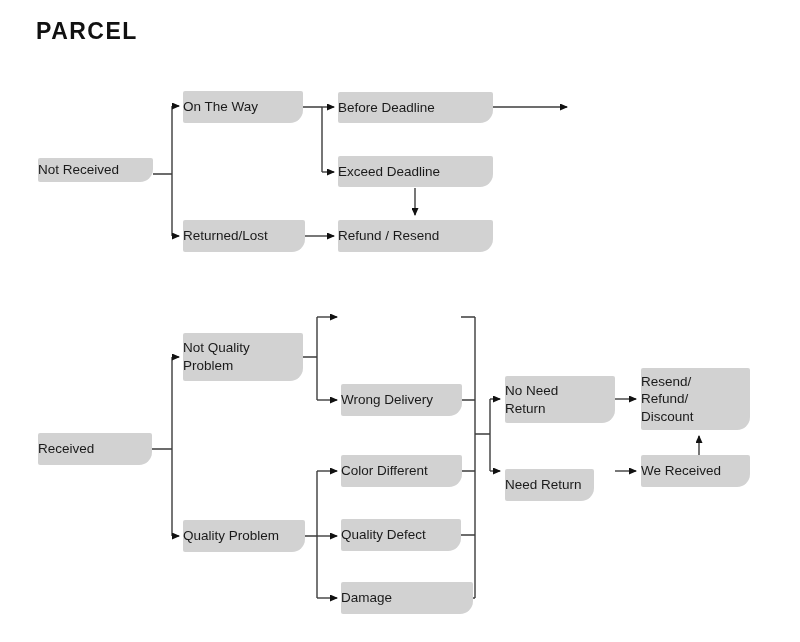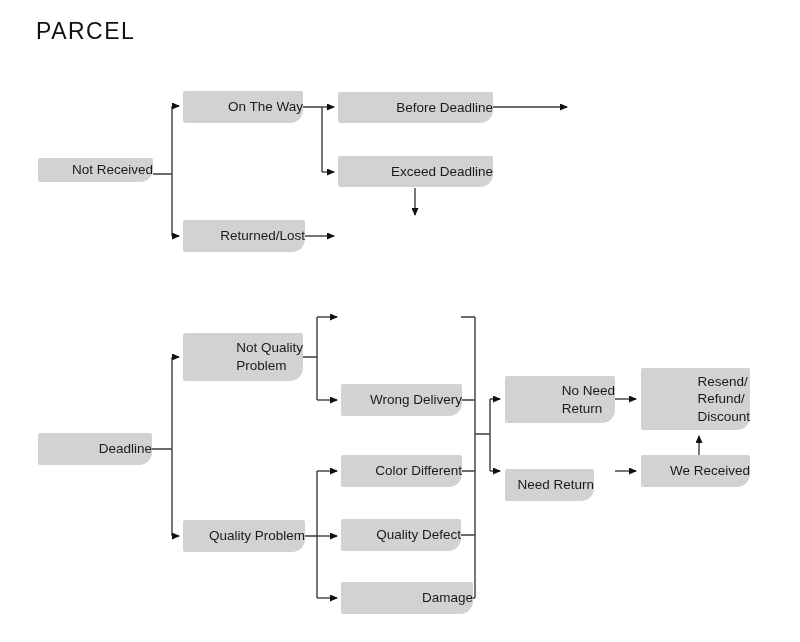--- a/index.html
+++ b/index.html
@@ -2,26 +2,26 @@
 <html><head>
 <meta charset="utf-8">
 <style>
   html,body{margin:0;padding:0;background:#ffffff;}
   #stage{
     position:relative;width:800px;height:642px;background:#ffffff;overflow:hidden;
     font-family:"Liberation Sans","DejaVu Sans",sans-serif;
   }
   #diagram-title{
     position:absolute;left:36px;top:18px;font-size:23px;letter-spacing:1.5px;
-    color:#111111;font-weight:400;
+    color:#111111;font-weight:700;
   }
   #connectors{position:absolute;left:0;top:0;width:800px;height:642px;}
   .node{
     position:absolute;background:#d2d2d2;border-radius:2px 2px 13px 2px;
-    display:flex;align-items:center;justify-content:flex-end;
+    display:flex;align-items:center;justify-content:flex-start;
     color:#1a1a1a;font-size:13.5px;line-height:1.3;
   }
   .node .lbl{white-space:pre-line;text-align:left;}
   
   #n-not-received{left:38px;top:158px;width:115px;height:24px}
   #n-on-the-way{left:183px;top:91px;width:120px;height:32px}
   #n-returned-lost{left:183px;top:220px;width:122px;height:32px}
   #n-before-deadline{left:338px;top:92px;width:155px;height:31px}
   #n-exceed-deadline{left:338px;top:156px;width:155px;height:31px}
   #n-refund-resend{left:338px;top:220px;width:155px;height:32px}
@@ -126,22 +126,25 @@
   </div>
   <div class="node" id="n-returned-lost">
     <span class="lbl">Returned/Lost</span>
   </div>
   <div class="node" id="n-before-deadline">
     <span class="lbl">Before Deadline</span>
   </div>
   <div class="node" id="n-exceed-deadline">
     <span class="lbl">Exceed Deadline</span>
   </div>
+  <div class="node" id="n-refund-resend">
+    <span class="lbl">Refund / Resend</span>
+  </div>
   <div class="node" id="n-received">
-    <span class="lbl">Deadline</span>
+    <span class="lbl">Received</span>
   </div>
   <div class="node" id="n-not-quality-problem">
     <span class="lbl">Not Quality
 Problem</span>
   </div>
   <div class="node" id="n-quality-problem">
     <span class="lbl">Quality Problem</span>
   </div>
   <div class="node" id="n-wrong-delivery">
     <span class="lbl">Wrong Delivery</span>

